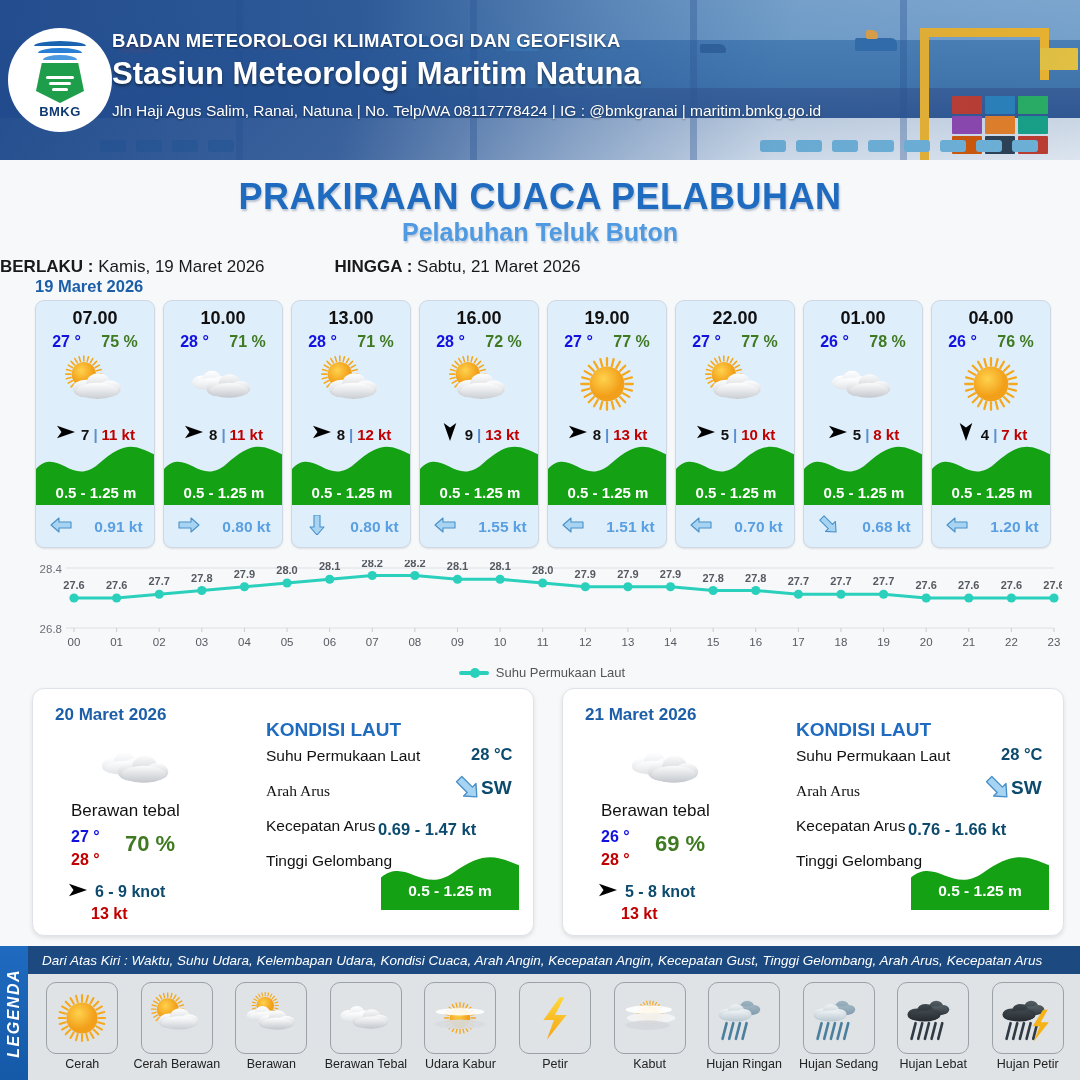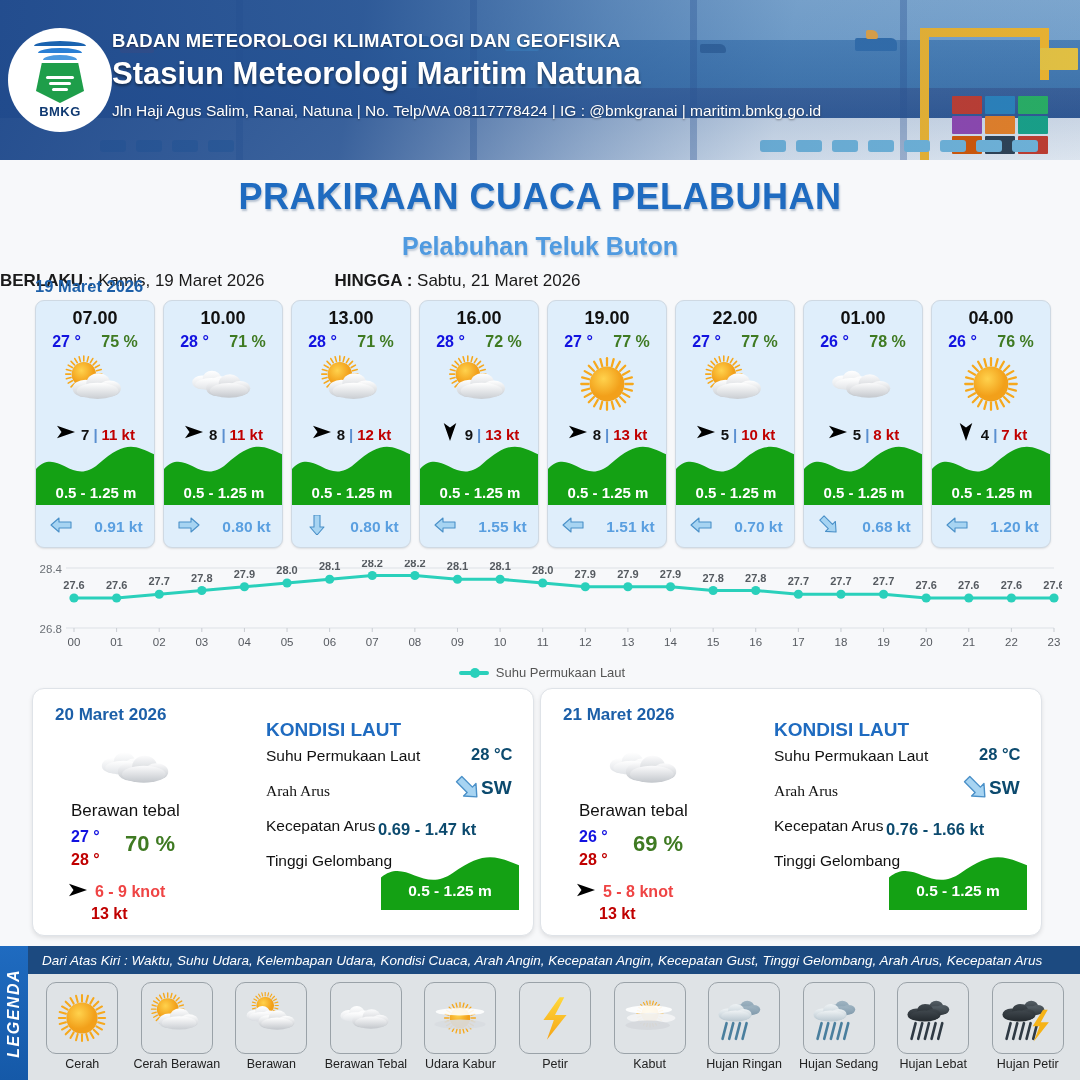--- a/index.html
+++ b/index.html
@@ -56,21 +56,21 @@
   .hdr-line1 { font-size:18.5px; font-weight:bold; color:#fff; letter-spacing:.3px;
     text-shadow:0 1px 2px rgba(0,0,0,.45); }
   .hdr-line2 { font-size:31px; font-weight:bold; color:#fff; margin-top:4px;
     text-shadow:0 2px 3px rgba(0,0,0,.45); }
   .hdr-line3 { font-size:15.5px; color:#fff; margin-top:10px; text-shadow:0 1px 2px rgba(0,0,0,.5); }
 
   
   .title-wrap { text-align:center; margin-top:16px; }
   .title-main { font-size:36px; font-weight:bold; color:#1f6bc0; letter-spacing:.5px;
     text-shadow:1px 2px 2px rgba(130,150,175,.55); }
-  .title-sub { font-size:25px; font-weight:bold; color:#4f9ae0; margin-top:14px;
+  .title-sub { font-size:25px; font-weight:bold; color:#4f9ae0; margin-top:0;
     text-shadow:1px 2px 2px rgba(130,150,175,.45); }
   .valid-row { margin-top:10px; display:flex; gap:70px;
     font-size:17px; color:#1a1a1a; }
   .valid-row b { font-weight:bold; }
 
   
   .date-label { position:absolute; left:35px; top:277px; font-size:16.5px; font-weight:bold;
     color:#1c5fa8; }
   .cards { position:absolute; left:35px; top:300px; display:flex; gap:8px; }
   .card { width:120px; height:248px; background:#dfeefb; border:1px solid #cfd9e3;
@@ -100,31 +100,31 @@
   
   .chart { position:absolute; left:22px; top:560px; width:1040px; height:120px; }
   .chart svg { display:block; }
   .chart-legend { position:absolute; left:0; top:105px; width:1040px; text-align:center;
     font-size:13px; color:#555; display:flex; align-items:center; justify-content:center; gap:7px;}
   .lg-dot { width:30px; height:4px; background:#2ad0bb; border-radius:2px; position:relative; }
   .lg-dot::after { content:''; position:absolute; left:11px; top:-3px; width:10px; height:10px;
     background:#2ad0bb; border-radius:50%; }
 
   
-  .daypanels { position:absolute; left:32px; top:688px; display:flex; gap:6px; }
+  .daypanels { position:absolute; left:32px; top:688px; display:flex; gap:28px; }
   .dpanel { width:502px; height:248px; background:#fff; border:1px solid #dfe3e8;
     border-radius:12px; box-shadow:0 2px 4px rgba(0,0,0,.10); position:relative; }
   .dp-date { position:absolute; left:22px; top:16px; font-size:17px; font-weight:bold; color:#1c5fa8; }
   .dp-icon { position:absolute; left:64px; top:48px; }
   .dp-cond { position:absolute; left:38px; top:112px; font-size:17px; color:#111; }
   .dp-tmin { position:absolute; left:38px; top:139px; font-size:16px; font-weight:bold; color:#1212e0; }
   .dp-tmax { position:absolute; left:38px; top:162px; font-size:16px; font-weight:bold; color:#c00000; }
   .dp-hum { position:absolute; left:92px; top:142px; font-size:22px; font-weight:bold; color:#3f7a22; }
   .dp-wind { position:absolute; left:34px; top:192px; display:flex; align-items:center; gap:6px; }
-  .dp-windtxt { font-size:16px; font-weight:bold; color:#ef4444; }
+  .dp-windtxt { font-size:16px; font-weight:bold; color:#0c4a6e; }
   .dp-gust { position:absolute; left:58px; top:216px; font-size:16px; font-weight:bold; color:#c00000; }
 
   .dp-sea-title { position:absolute; left:233px; top:30px; font-size:19px; font-weight:bold; color:#1f6bc0; }
   .dp-r { position:absolute; left:233px; font-size:15.5px; color:#111; }
   .dp-v { position:absolute; font-size:16.5px; font-weight:bold; color:#0c4a6e; }
   .dp-sst { top:58px; }
   .dp-arah { top:93px;font-family:Liberation Serif, serif; }
   .dp-kec { top:128px; }
   .dp-ting { top:163px; }
   .dp-vsst { left:438px; top:56px; }

